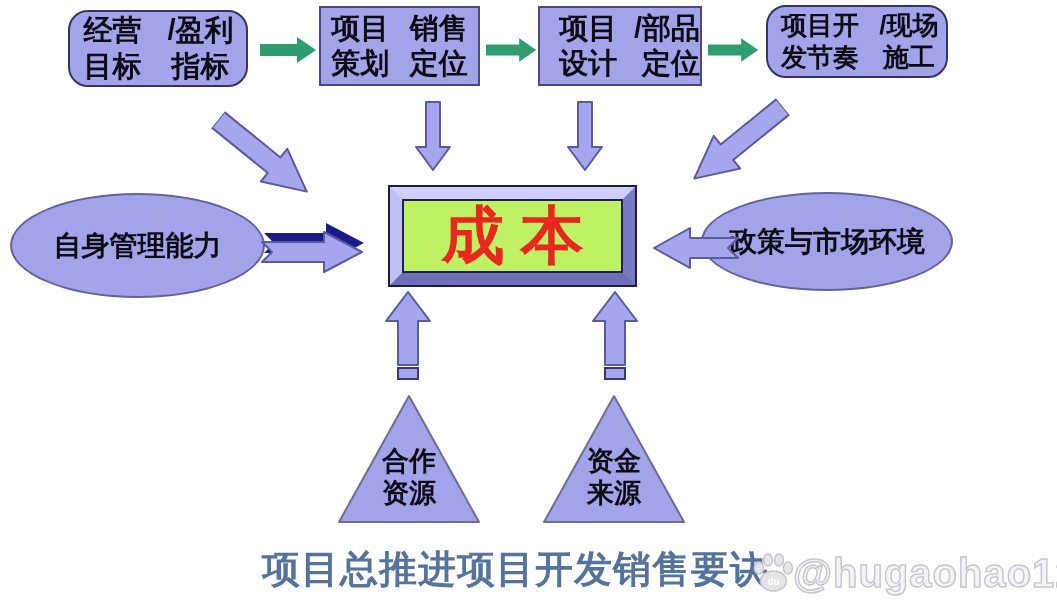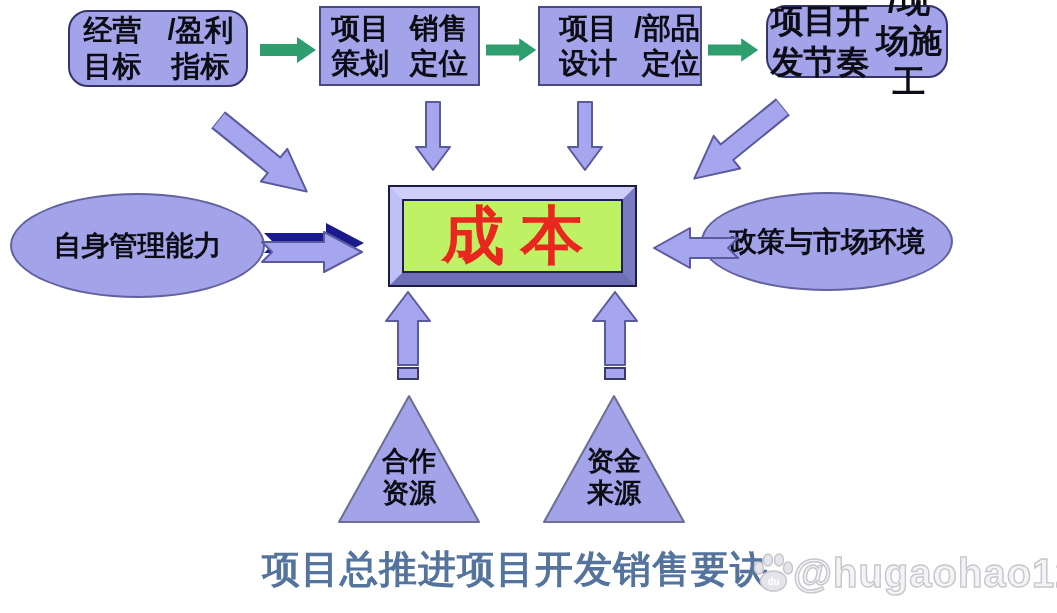--- a/index.html
+++ b/index.html
@@ -23,21 +23,21 @@
     flex-direction: row;
     align-items: center;
     justify-content: center;
     font-weight: bold;
     color: #0c0c14;
     line-height: 1.22;
     text-align: center;
   }
   .flow-box.rounded { border-radius: 20px; border-color: #34346a; }
   .fs29 { font-size: 29px; }
-  .fs26 { font-size: 33px; }
+  .fs26 { font-size: 26px; }
 
   
   .ellipse {
     position: absolute;
     background: #a3a3ea;
     border: 2px solid #62629e;
     border-radius: 50%;
     box-sizing: border-box;
     display: flex;
     align-items: center;

